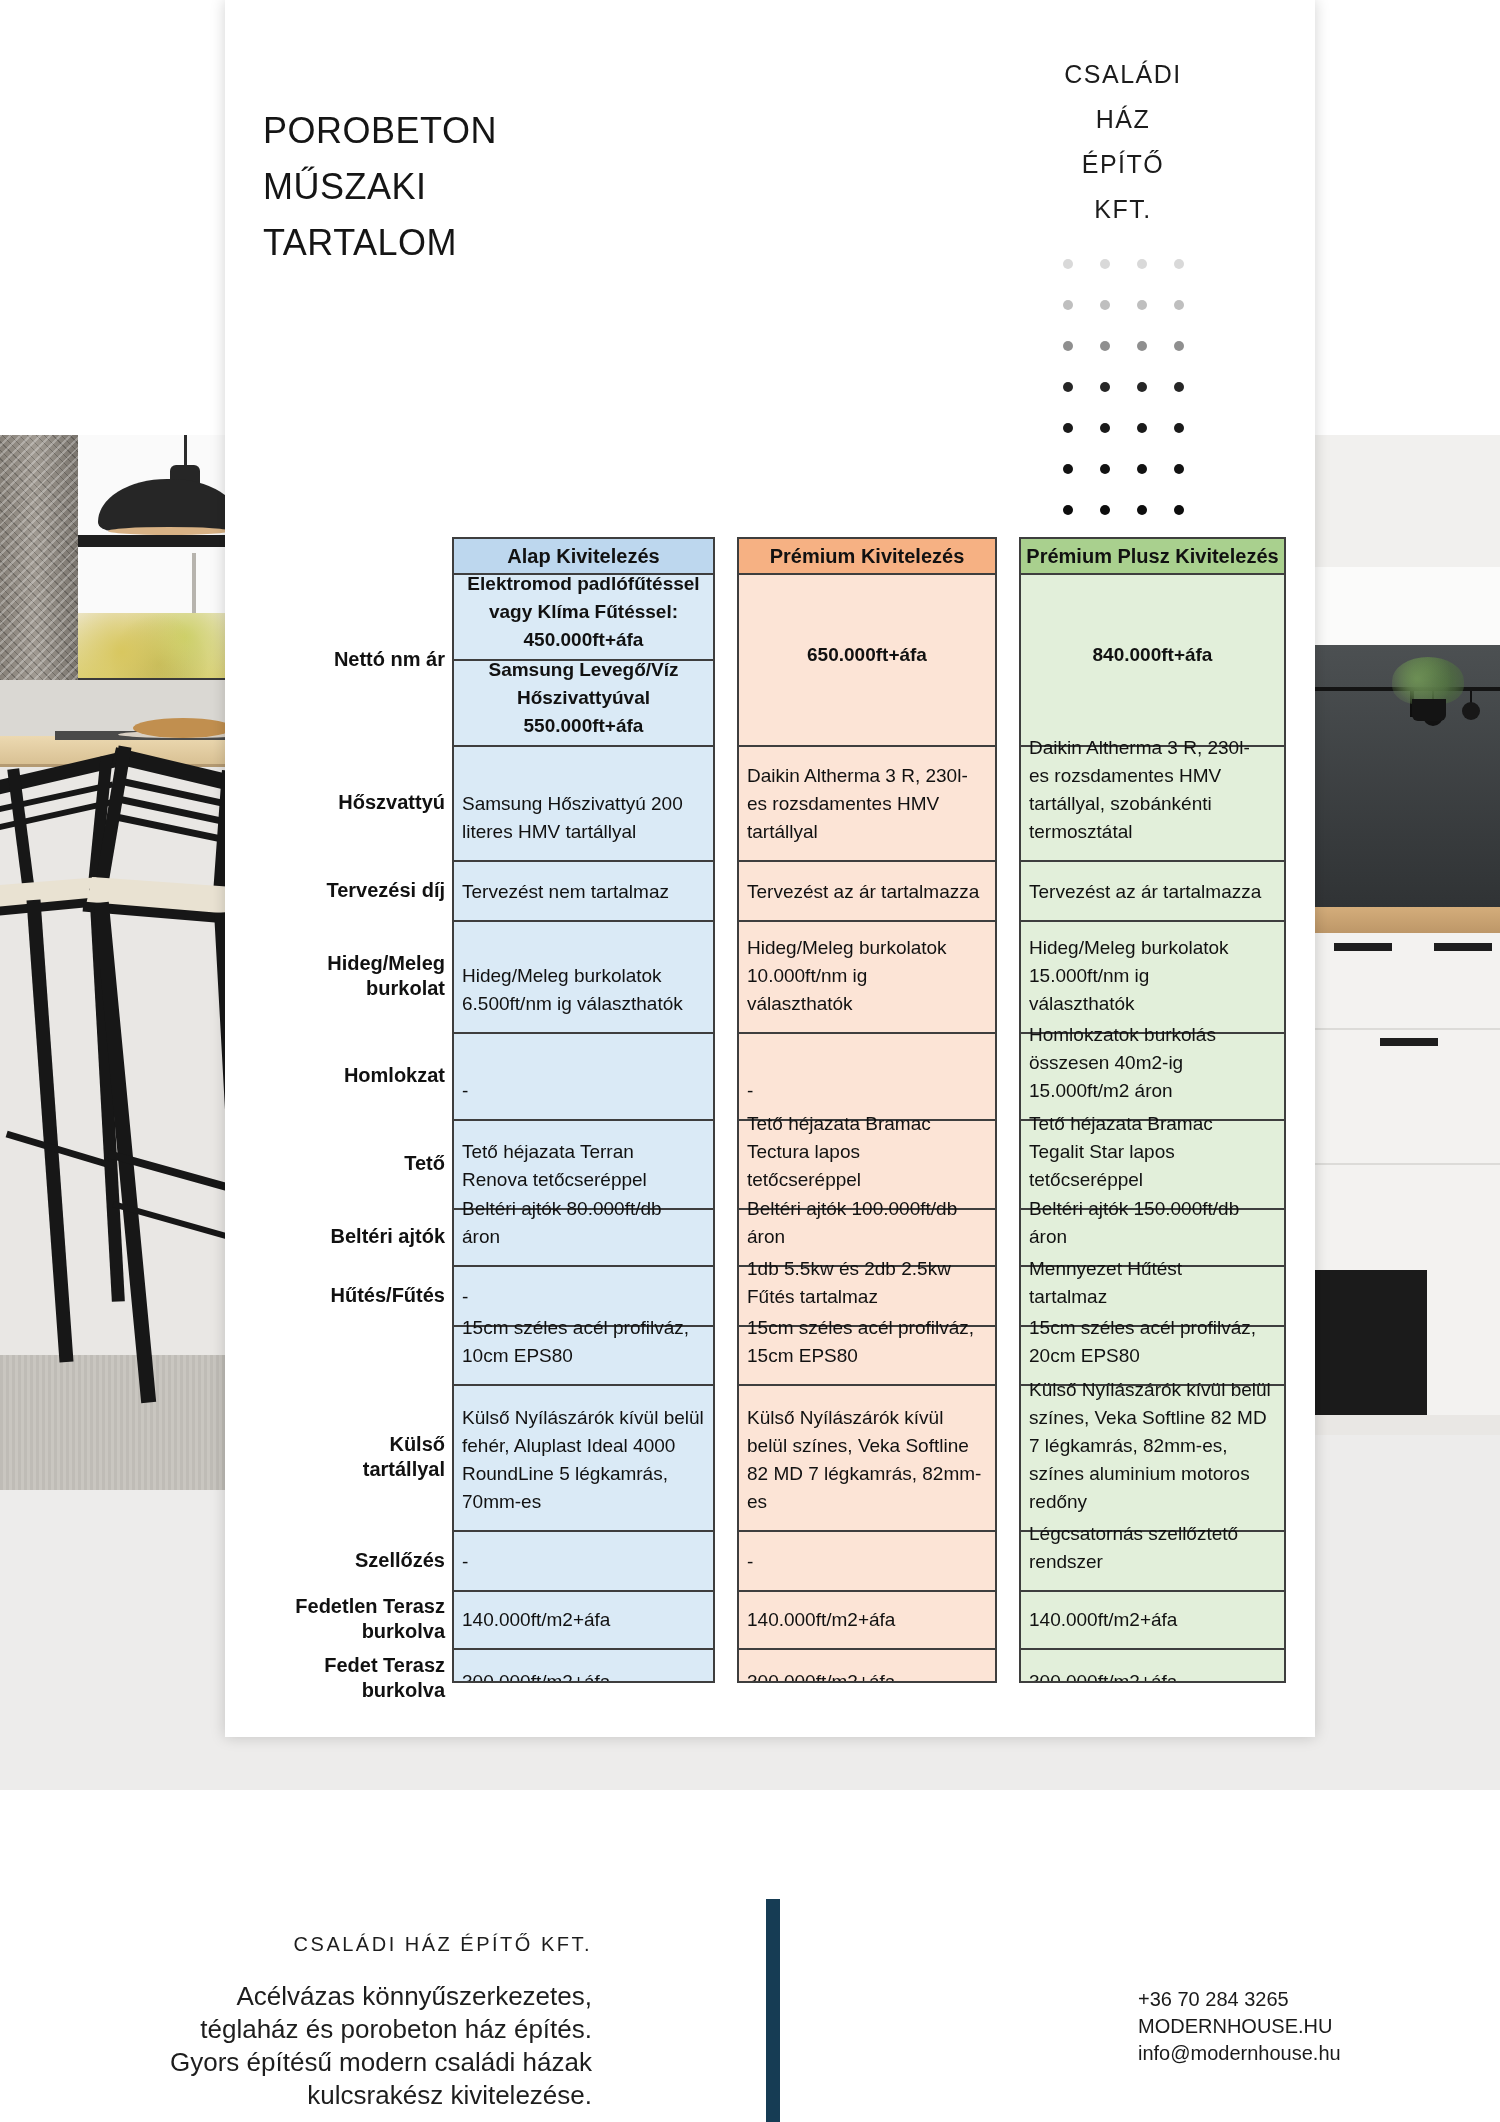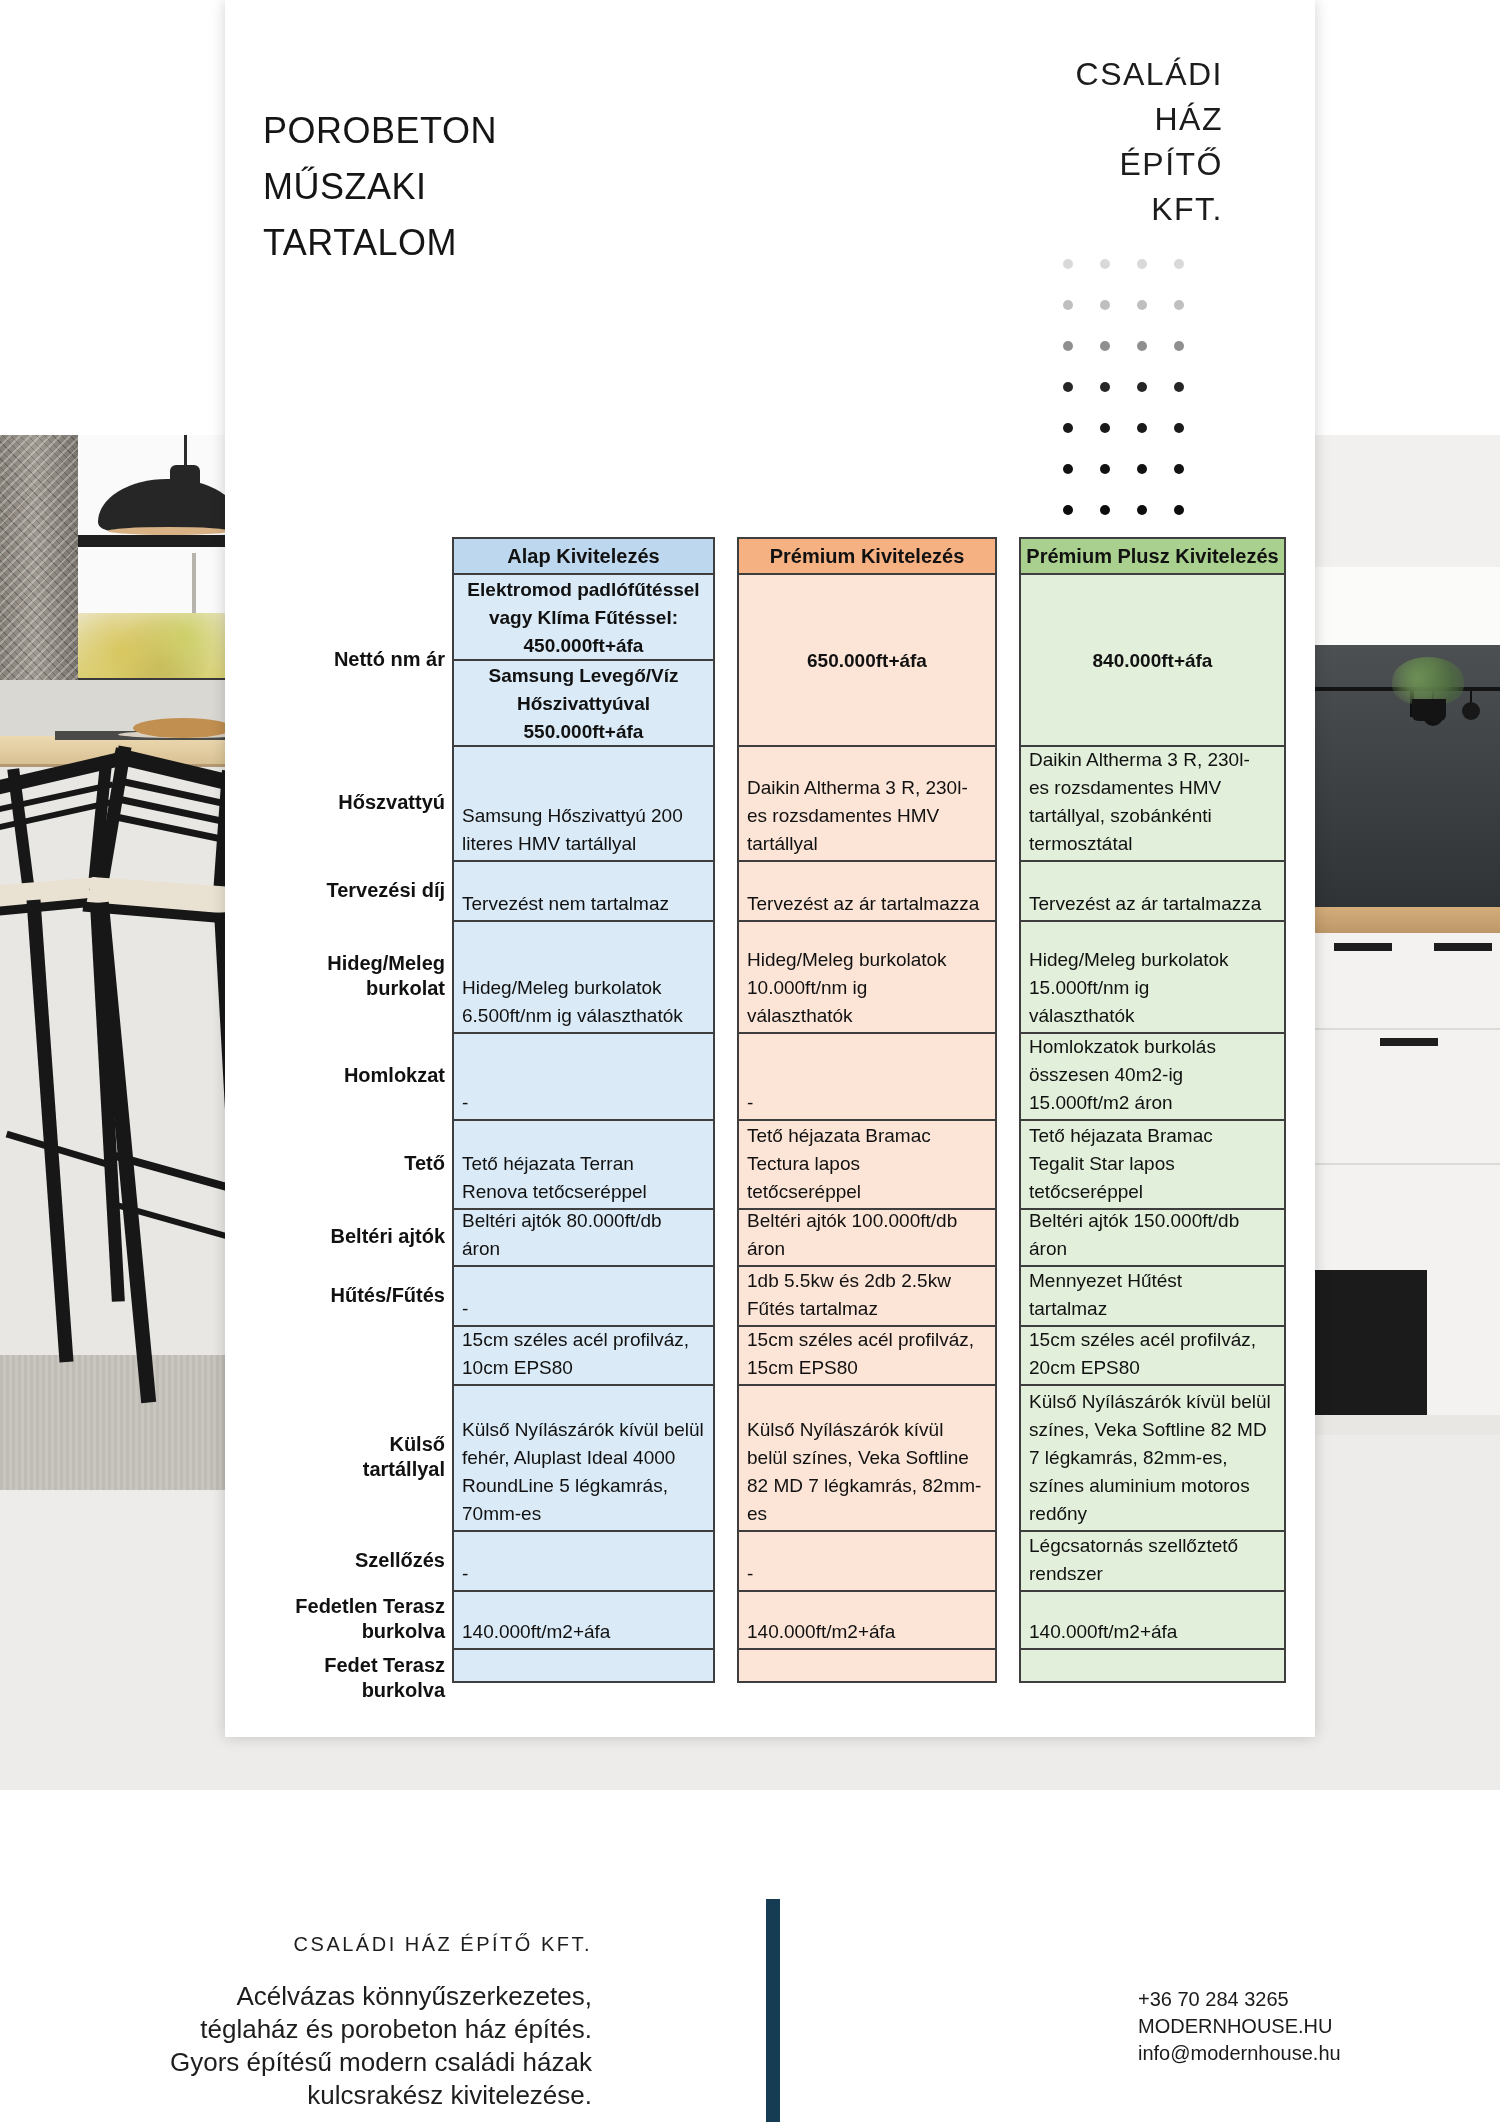--- a/index.html
+++ b/index.html
@@ -62,39 +62,39 @@
   .handle3{position:absolute;left:1380px;top:603px;width:58px;height:8px;background:#1e1e1e;}
   .r-niche{position:absolute;left:1315px;top:835px;width:112px;height:145px;background:#1b1b1b;}
 
   
   .panel{position:absolute;left:225px;top:0;width:1090px;height:1737px;background:#ffffff;
          box-shadow:0 0 14px rgba(0,0,0,.18);}
 
   
   .title{position:absolute;left:263px;top:103px;font-size:36px;line-height:56px;
          letter-spacing:.5px;color:#151515;font-weight:400;}
-  .logo{position:absolute;left:1023px;top:52px;width:200px;text-align:right;
-        font-size:32px;line-height:45px;letter-spacing:1.5px;color:#1c1c1c;}
+  .logo{position:absolute;left:1023px;top:52px;width:200px;text-align:center;
+        font-size:25px;line-height:45px;letter-spacing:1.5px;color:#1c1c1c;}
   .dots{position:absolute;left:1063px;top:259px;display:grid;
         grid-template-columns:repeat(4,10px);column-gap:27px;row-gap:31px;}
   .dot{width:10px;height:10px;border-radius:50%;}
   .dot.r1{background:#d9d9d9}.dot.r2{background:#bfbfbf}.dot.r3{background:#8f8f8f}
   .dot.r4{background:#262626}.dot.r5{background:#1a1a1a}.dot.r6{background:#121212}.dot.r7{background:#0d0d0d}
 
   
   .table{position:absolute;left:246px;top:537px;width:1040px;height:1146px;font-size:19px;}
   .labels{position:absolute;left:0;top:0;width:206px;}
   .lbl{display:flex;align-items:center;justify-content:flex-end;text-align:right;
        font-weight:bold;font-size:20px;line-height:25px;padding-right:7px;box-sizing:border-box;
        white-space:pre-line;color:#111;}
   .col{position:absolute;top:0;height:1146px;border:2px solid #3e3e3e;box-sizing:border-box;overflow:hidden;}
   .col-blue{left:206px;width:263px;}
   .col-orange{left:491px;width:260px;}
   .col-green{left:773px;width:267px;}
-  .cell{box-sizing:border-box;border-bottom:2px solid #3e3e3e;padding:3px 8px 2px 8px;
+  .cell{box-sizing:border-box;border-bottom:2px solid #3e3e3e;padding:3px 8px 14px 8px;
         display:flex;flex-direction:column;justify-content:flex-end;
         line-height:28px;white-space:pre-line;color:#111;}
   .cell:last-child{border-bottom:none;}
   .head{justify-content:center;align-items:center;font-weight:bold;font-size:20px;padding:0 4px;}
   .center{justify-content:center;align-items:center;text-align:center;font-weight:bold;}
   .bg-blue-h{background:#BDD7EE}.bg-blue{background:#DAEAF6}
   .bg-orange-h{background:#F6B183}.bg-orange{background:#FCE4D6}
   .bg-green-h{background:#A9D08E}.bg-green{background:#E2EFDA}
   
   .h-head{height:36px}.h-netto-a{height:86px}.h-netto-b{height:86px}.h-netto{height:172px}

